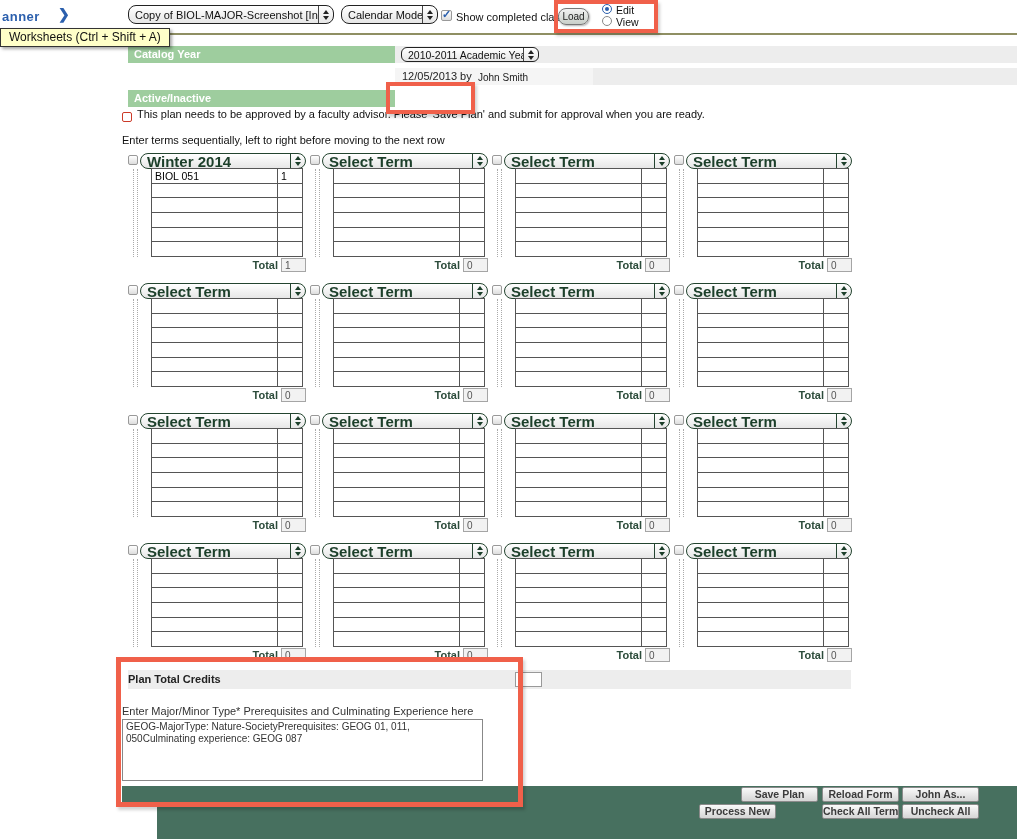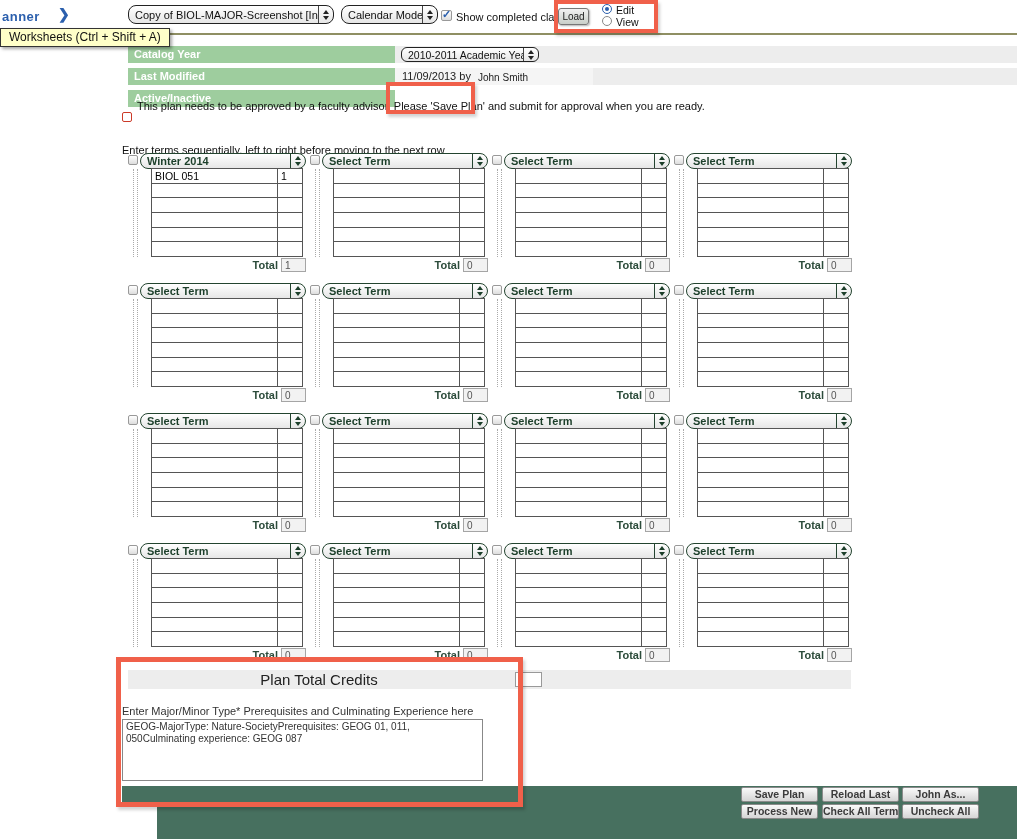--- a/index.html
+++ b/index.html
@@ -36,53 +36,53 @@
   .cb { position:absolute; width:11px; height:11px; border:1px solid #999; border-radius:2px; background:linear-gradient(#fff,#ddd); }
   .cb.checked::after { content:"✓"; position:absolute; left:0px; top:-3px; font-size:11px; font-weight:bold; color:#2b5fad; }
   .cb.redbox { border:1px solid #cc3a28; background:#fff; }
   .radio { position:absolute; width:10px; height:10px; border:1px solid #888; border-radius:50%; background:#fff; }
   .radio.sel { border-color:#2b5fad; }
   .radio.sel::after { content:""; position:absolute; left:2px; top:2px; width:4px; height:4px; border-radius:50%; background:#2b5fad; }
   .rlabel { position:absolute; font-size:10.5px; color:#111; }
 
   .toolbar-text { position:absolute; font-size:11px; color:#111; white-space:nowrap; }
   .load-btn { position:absolute; left:558px; top:8px; width:31px; height:17px; background:linear-gradient(#f2f2f2,#c9cfc9);
-              border:1px solid #777; border-radius:3px; font-size:10px; color:#222; text-align:center; line-height:15px; box-shadow:1px 1px 2px rgba(0,0,0,.3); }
+              border:1px solid #777; border-radius:8px; font-size:10px; color:#222; text-align:center; line-height:15px; box-shadow:1px 1px 2px rgba(0,0,0,.3); }
 
   
   .irow { position:absolute; left:128px; width:889px; height:27px; }
   .irow .cell-label { position:absolute; left:0; top:0; width:267px; height:17px; background:#9ecd9e; color:#fff;
                       font-weight:bold; font-size:11px; line-height:17px; padding-left:6px; }
   .irow .cell-value { position:absolute; left:267px; top:0; width:622px; height:17px; background:#ededed; }
   .ivaltext { position:absolute; left:7px; top:2px; font-size:11px; color:#222; white-space:nowrap; }
   .subcell-light { position:absolute; left:0; top:0; width:198px; height:17px; background:#f5f5f5; }
 
   .note-line { position:absolute; font-size:11px; color:#111; white-space:nowrap; }
 
   
   #term-grid { position:absolute; left:128px; top:153px; width:740px; height:520px; }
   .tblock { position:absolute; width:178px; height:122px; }
   .tblock .cb { left:0; top:2px; width:10px; height:10px; }
-  .tblock .msel { left:12px; top:0; width:166px; height:16px; font-size:11px;text-align:center; }
+  .tblock .msel { left:12px; top:0; width:166px; height:16px; font-size:15px;text-align:center; }
   .grip { position:absolute; left:5px; top:16px; width:5px; height:88px;
           border-left:1px dotted #aaa; border-right:1px dotted #aaa; }
   .ctable { position:absolute; left:23px; top:15px; width:152px; height:89px; border:1px solid #555;
             display:flex; flex-direction:column; background:#fff; }
   .crow { flex:1; display:flex; border-bottom:1px solid #555; }
   .crow:last-child { border-bottom:none; }
   .cname { flex:1; font-size:10.5px; color:#000; padding:1px 0 0 3px; overflow:hidden; white-space:nowrap; }
   .ccred { width:25px; border-left:1px solid #555; font-size:10.5px; color:#000; padding:1px 0 0 3px; }
   .trow { position:absolute; left:0; top:106px; width:178px; height:14px; }
   .tlabel { position:absolute; left:0; top:0; width:150px; text-align:right; font-size:11px; font-weight:bold; color:#2c4c3b; }
   .tval { position:absolute; left:153px; top:-1px; width:25px; height:14px; background:#f2f2f2; border:1px solid #a5a5a5;
           font-size:10px; color:#555; padding:1px 0 0 3px; }
 
   
   .ptc-bar { position:absolute; left:128px; top:670px; width:723px; height:19px; background:#ededed; }
-  .ptc-label { position:absolute; left:0; top:0; width:382px; text-align:center; font-size:15px; font-weight:normal; color:#222; line-height:19px; }
+  .ptc-label { position:absolute; left:0; top:0; width:382px; text-align:left; font-size:11px; font-weight:bold; color:#222; line-height:19px; }
   .ptc-input { position:absolute; left:387px; top:2px; width:27px; height:15px; background:#fff; border:1px solid #999; }
 
   
   .notes-label { position:absolute; left:122px; top:705px; font-size:11px; color:#333; }
   .notes-area { position:absolute; left:122px; top:719px; width:361px; height:62px; border:1px solid #888; background:#fff;
                 font-family:"Liberation Sans", sans-serif; font-size:10px; color:#333; padding:1px 3px; resize:none; line-height:12px; }
 
   
   .footer-bar { position:absolute; left:122px; top:786px; width:895px; height:53px; background:#47705f; z-index:1; }
   .footer-notch { position:absolute; left:0; top:807px; width:157px; height:32px; background:#fff; z-index:2; }
@@ -134,34 +134,33 @@
       <div class="msel" style="left:6px; top:1px; width:138px; height:15px; font-size:10.5px; border-width:1px; border-radius:6px;">
         <span class="lbl">2010-2011 Academic Year</span>
         <span class="stepper" style="border-left-width:1px;">
             <span class="tri up"></span>
             <span class="tri down"></span>
           </span>
       </div>
     </div>
   </div>
   <div class="irow" style="top:68px;">
-    <div class="cell-label">Last Modified</div>
     <div class="cell-value">
       <div class="subcell-light"></div>
-      <span class="ivaltext">11/09/2013 by</span>
+      <span class="ivaltext">12/05/2013 by</span>
       <span class="ivaltext" style="left:83px; top:4px; font-size:10px;">John Smith</span>
     </div>
   </div>
   <div class="irow" style="top:90px;">
     <div class="cell-label">Active/Inactive</div>
   </div>
 
   <span class="cb redbox" style="left:122px; top:112px; width:10px; height:10px;"></span>
-  <span class="note-line" style="left:137px; top:100px;">This plan needs to be approved by a faculty advisor. Please 'Save Plan' and submit for approval when you are ready.</span>
-  <span class="note-line" style="left:122px; top:134px;margin-top:10px;">Enter terms sequentially, left to right before moving to the next row</span>
+  <span class="note-line" style="left:137px; top:108px;">This plan needs to be approved by a faculty advisor. Please 'Save Plan' and submit for approval when you are ready.</span>
+  <span class="note-line" style="left:122px; top:134px;">Enter terms sequentially, left to right before moving to the next row</span>
 
   <div id="term-grid">
       <div class="tblock" style="left: 0px; top: 0px;">
       <span class="cb"></span>
       <div class="msel green">
         <span class="lbl">Winter 2014</span>
         <span class="stepper">
             <span class="tri up"></span>
             <span class="tri down"></span>
           </span>
@@ -819,23 +818,23 @@
     <span class="ptc-label">Plan Total Credits</span>
     <span class="ptc-input"></span>
   </div>
 
   <div class="notes-label">Enter Major/Minor Type* Prerequisites and Culminating Experience here</div>
   <textarea class="notes-area" style="">GEOG-MajorType: Nature-SocietyPrerequisites: GEOG 01, 011, 050Culminating experience: GEOG 087</textarea>
 
   <div class="footer-bar"></div>
   <div class="footer-notch"></div>
   <div class="fbtn" style="left:741px; top:787px;">Save Plan</div>
-  <div class="fbtn" style="left:822px; top:787px;">Reload Last</div>
+  <div class="fbtn" style="left:822px; top:787px;">Reload Form</div>
   <div class="fbtn" style="left:902px; top:787px;">John As...</div>
-  <div class="fbtn" style="left:741px; top:804px;">Process New</div>
+  <div class="fbtn" style="left:699px; top:804px;">Process New</div>
   <div class="fbtn" style="left:822px; top:804px;">Check All Terms</div>
   <div class="fbtn" style="left:902px; top:804px;">Uncheck All</div>
 
   <div class="anno" style="left:554px; top:0px; width:104px; height:33px;"></div>
   <div class="anno" style="left:386px; top:82px; width:89px; height:32px;"></div>
   <div class="anno" style="left:116px; top:657px; width:407px; height:150px; border-width:5px;"></div>
 
 </div>
 
 </body></html>

